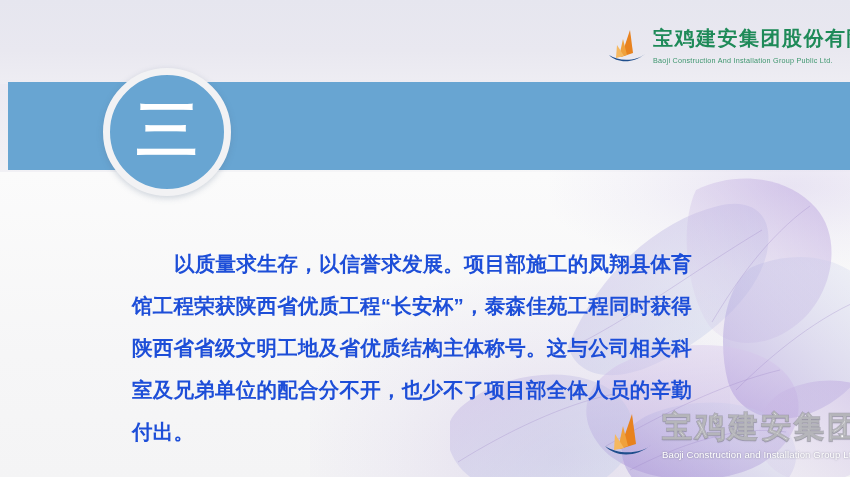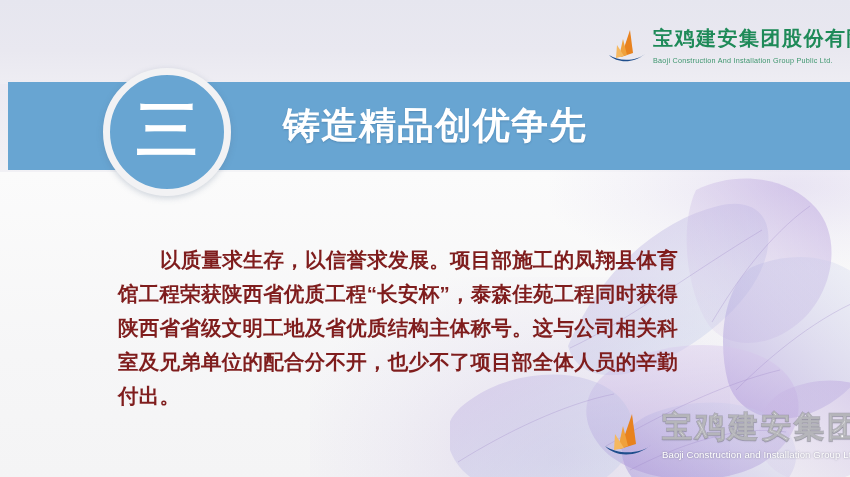--- a/index.html
+++ b/index.html
@@ -112,27 +112,27 @@
     color: #ffffff;
     font-size: 62px;
     font-weight: bold;
     line-height: 1;
     margin-top: -4px;
   }
 
   
   .body-text {
     position: absolute;
-    left: 118px;
+    left: 132px;
     top: 222px;
     width: 560px;
-    color: #7f1d1d;
+    color: #1d4ed8;
     font-size: 20.5px;
     font-weight: bold;
-    line-height: 34px;
+    line-height: 42px;
     text-indent: 42px;
     letter-spacing: 0.2px;
     text-align: justify;
     text-justify: inter-ideograph;
   }
 
   
   .logo-top {
     position: absolute;
     left: 605px;
@@ -235,21 +235,20 @@
         <path d="M286 240 C320 206 370 164 420 146"></path>
         <path d="M156 296 C212 264 272 234 330 220"></path>
         <path d="M8 312 C56 282 114 254 164 244"></path>
         <path d="M180 320 C226 296 286 274 336 282"></path>
       </g>
     </svg>
   </div>
 
   <div class="title-bar"></div>
 
-  <div class="title-text">铸造精品创优争先</div>
 
   <div class="badge">
     <span class="badge-num">三</span>
   </div>
 
   <p class="body-text">以质量求生存，以信誉求发展。项目部施工的凤翔县体育馆工程荣获陕西省优质工程“长安杯”，泰森佳苑工程同时获得陕西省省级文明工地及省优质结构主体称号。这与公司相关科室及兄弟单位的配合分不开，也少不了项目部全体人员的辛勤付出。</p>
 
   <div class="logo-top">
     <span class="mark">
       <svg viewBox="0 0 44 40" xmlns="http://www.w3.org/2000/svg">

